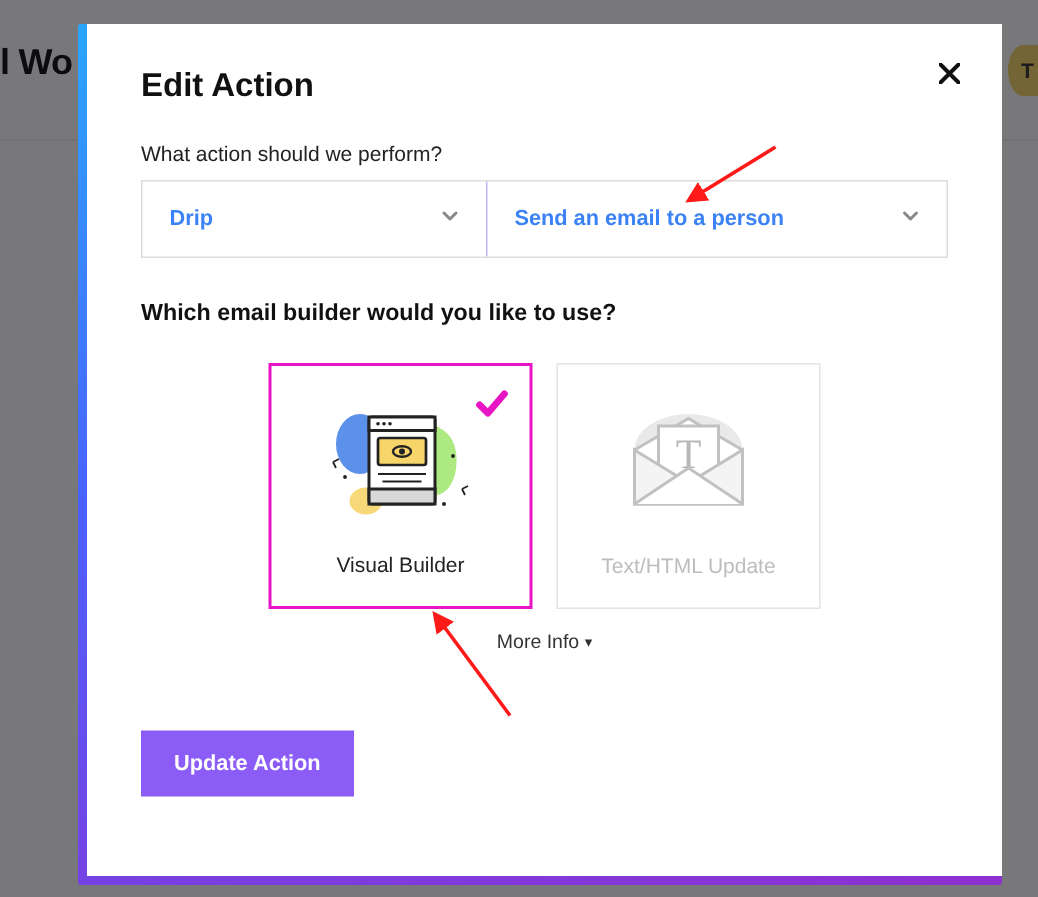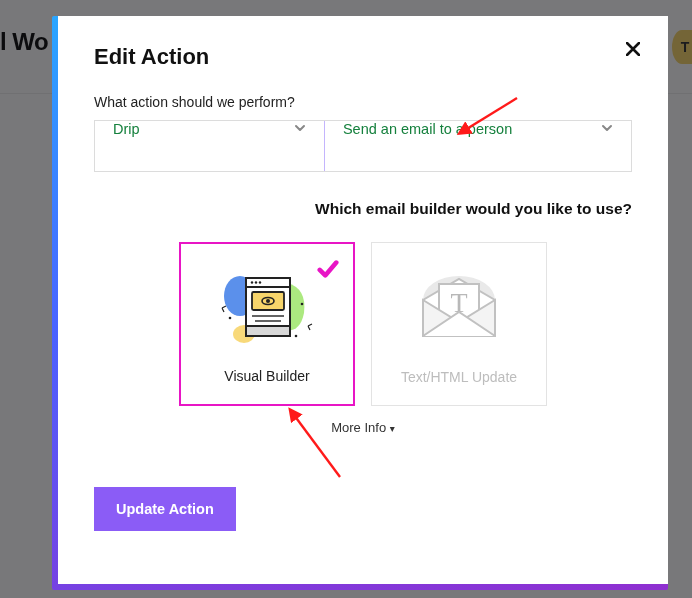--- a/index.html
+++ b/index.html
@@ -89,38 +89,39 @@
   }
   .select-row {
     display: flex;
     border: 1px solid #dcdcdc;
     margin-bottom: 28px;
   }
   .select {
     flex: 1;
     height: 50px;
     display: flex;
-    align-items: flex-start;
+    align-items: center;
     padding: 0 18px;
     font-size: 14.5px;
-    color: #15803d;
+    color: #3b82f6;
     cursor: pointer;
     position: relative;
+    font-weight: bold;
   }
   .select + .select {
     border-left: 1px solid #c4b5fd;
     flex: 1.4;
   }
   .select .chev {
     position: absolute;
     right: 18px;
     color: #888;
   }
   .q2 {
-    text-align: right;
+    text-align: left;
     font-size: 15.5px;
     font-weight: 700;
     color: #111;
     margin-bottom: 24px;
   }
   .cards {
     display: flex;
     justify-content: center;
     gap: 16px;
     margin-bottom: 14px;

